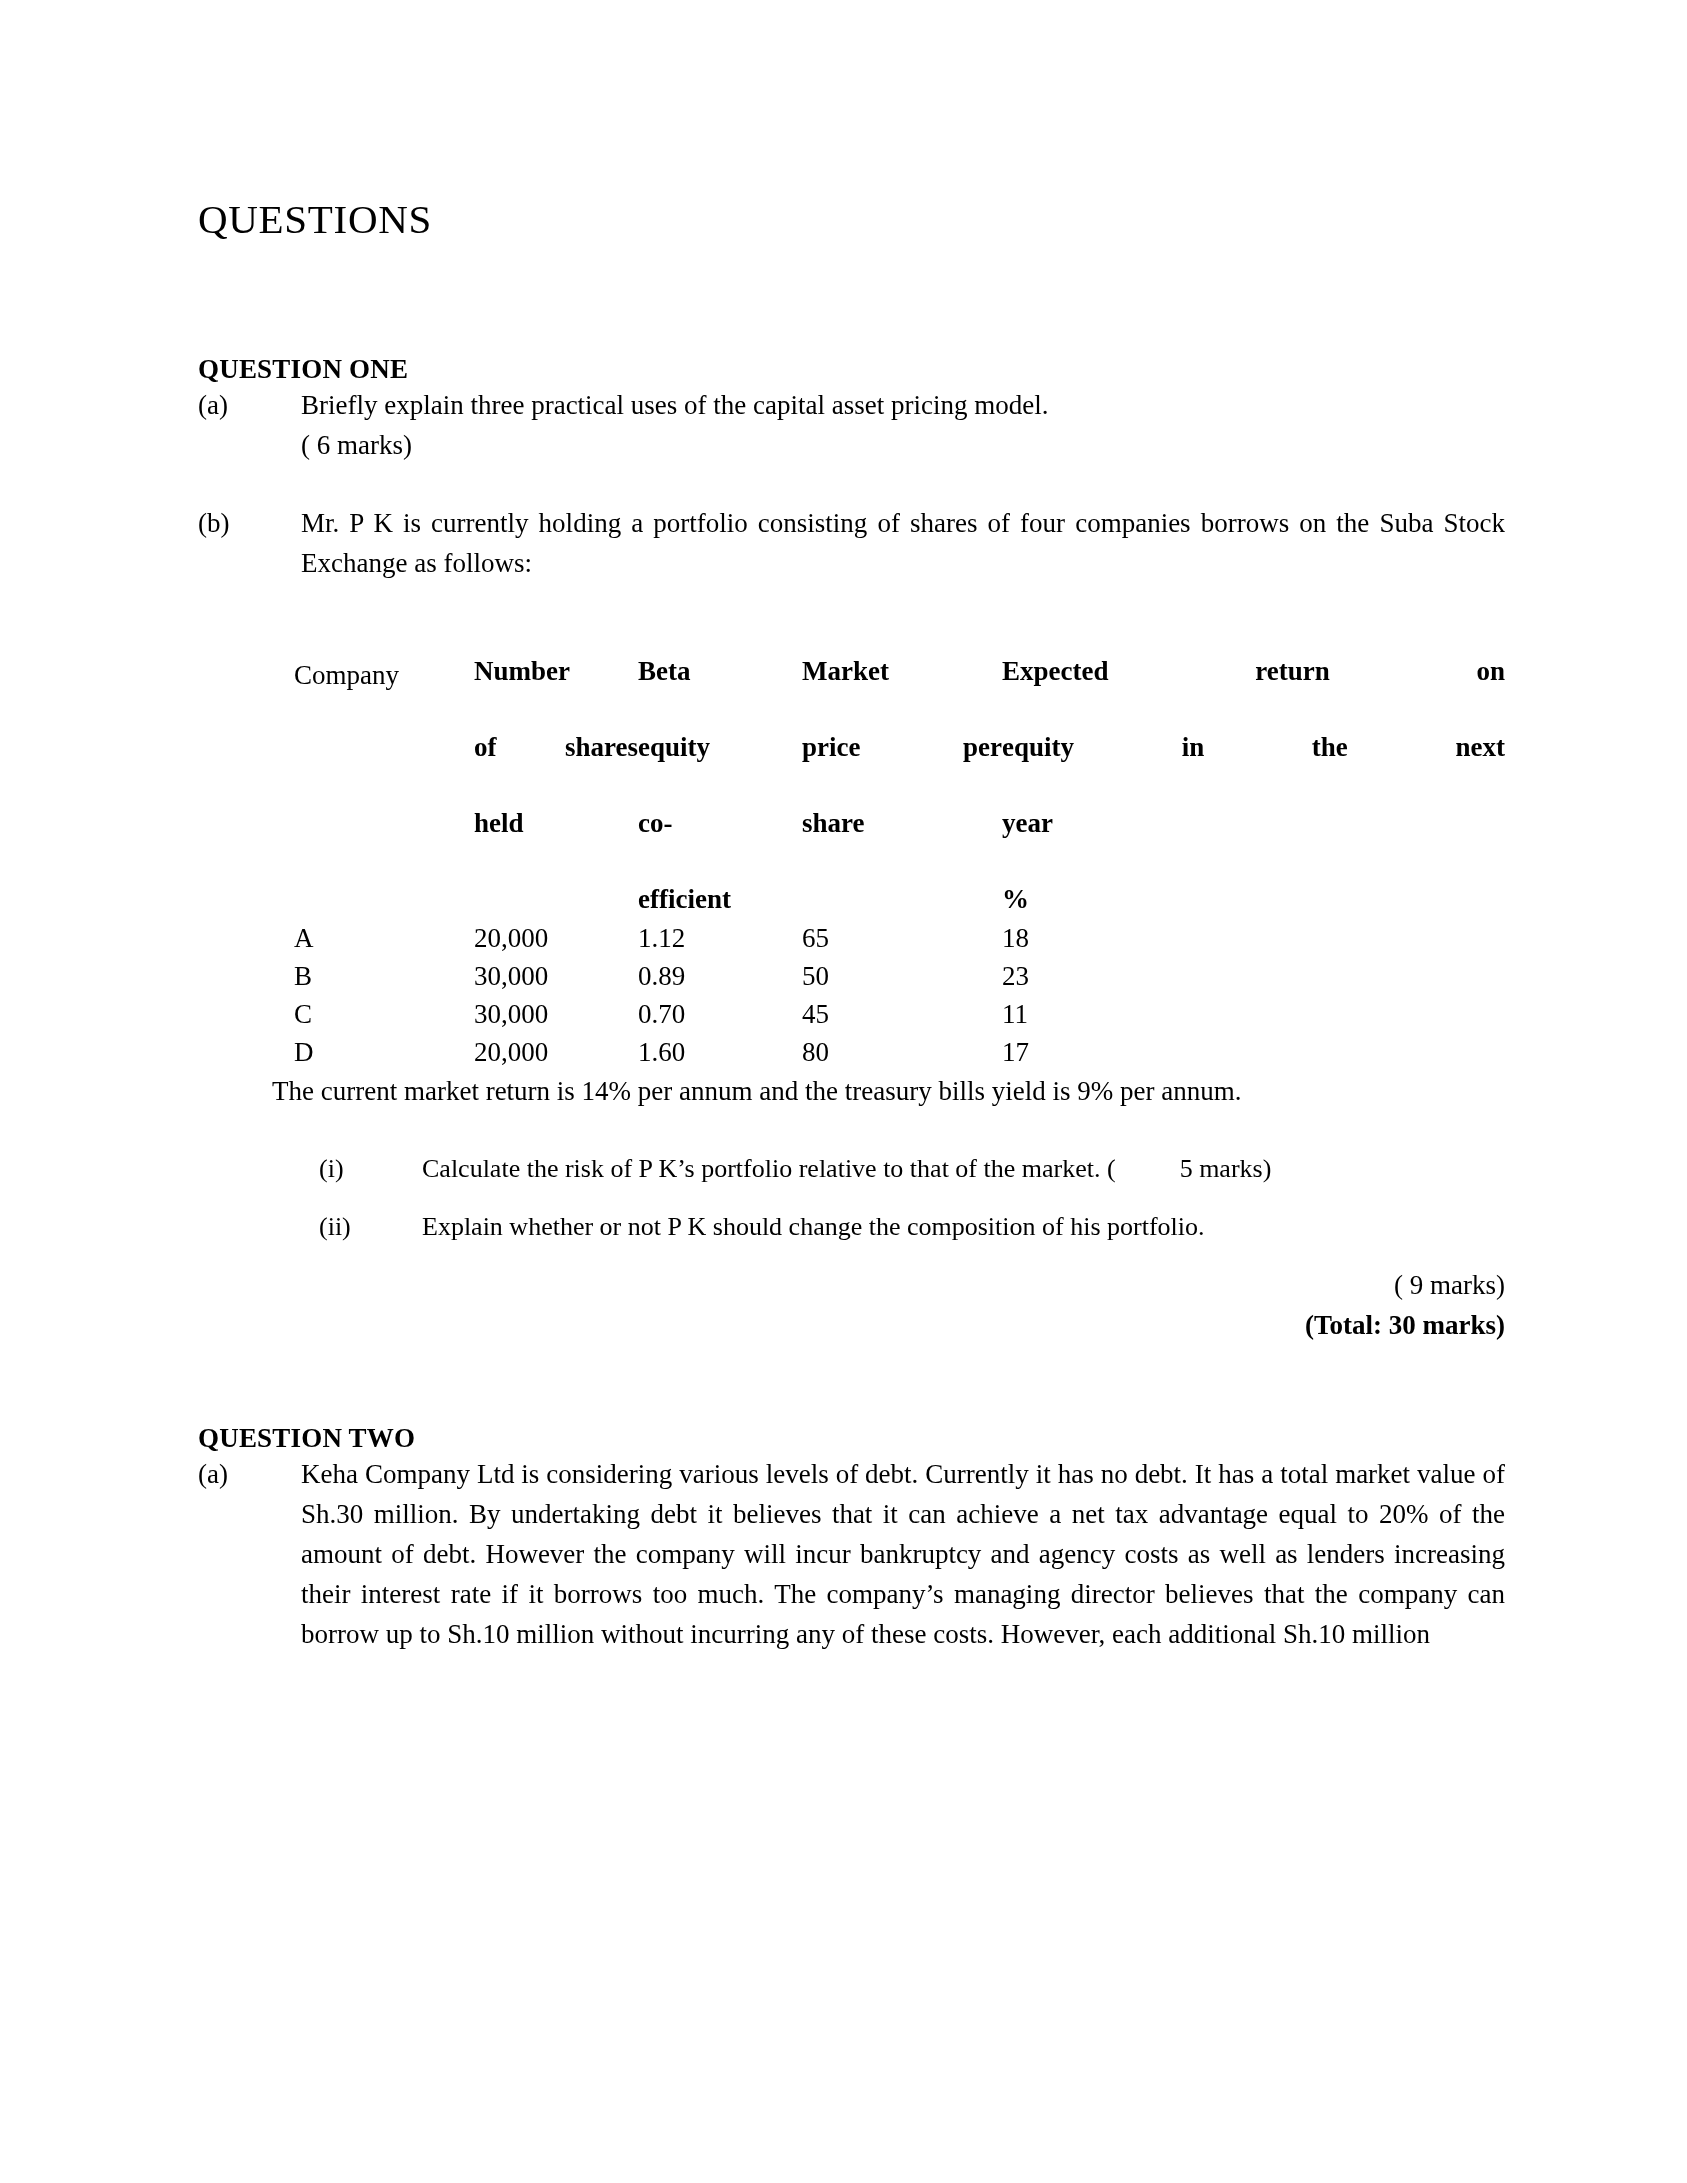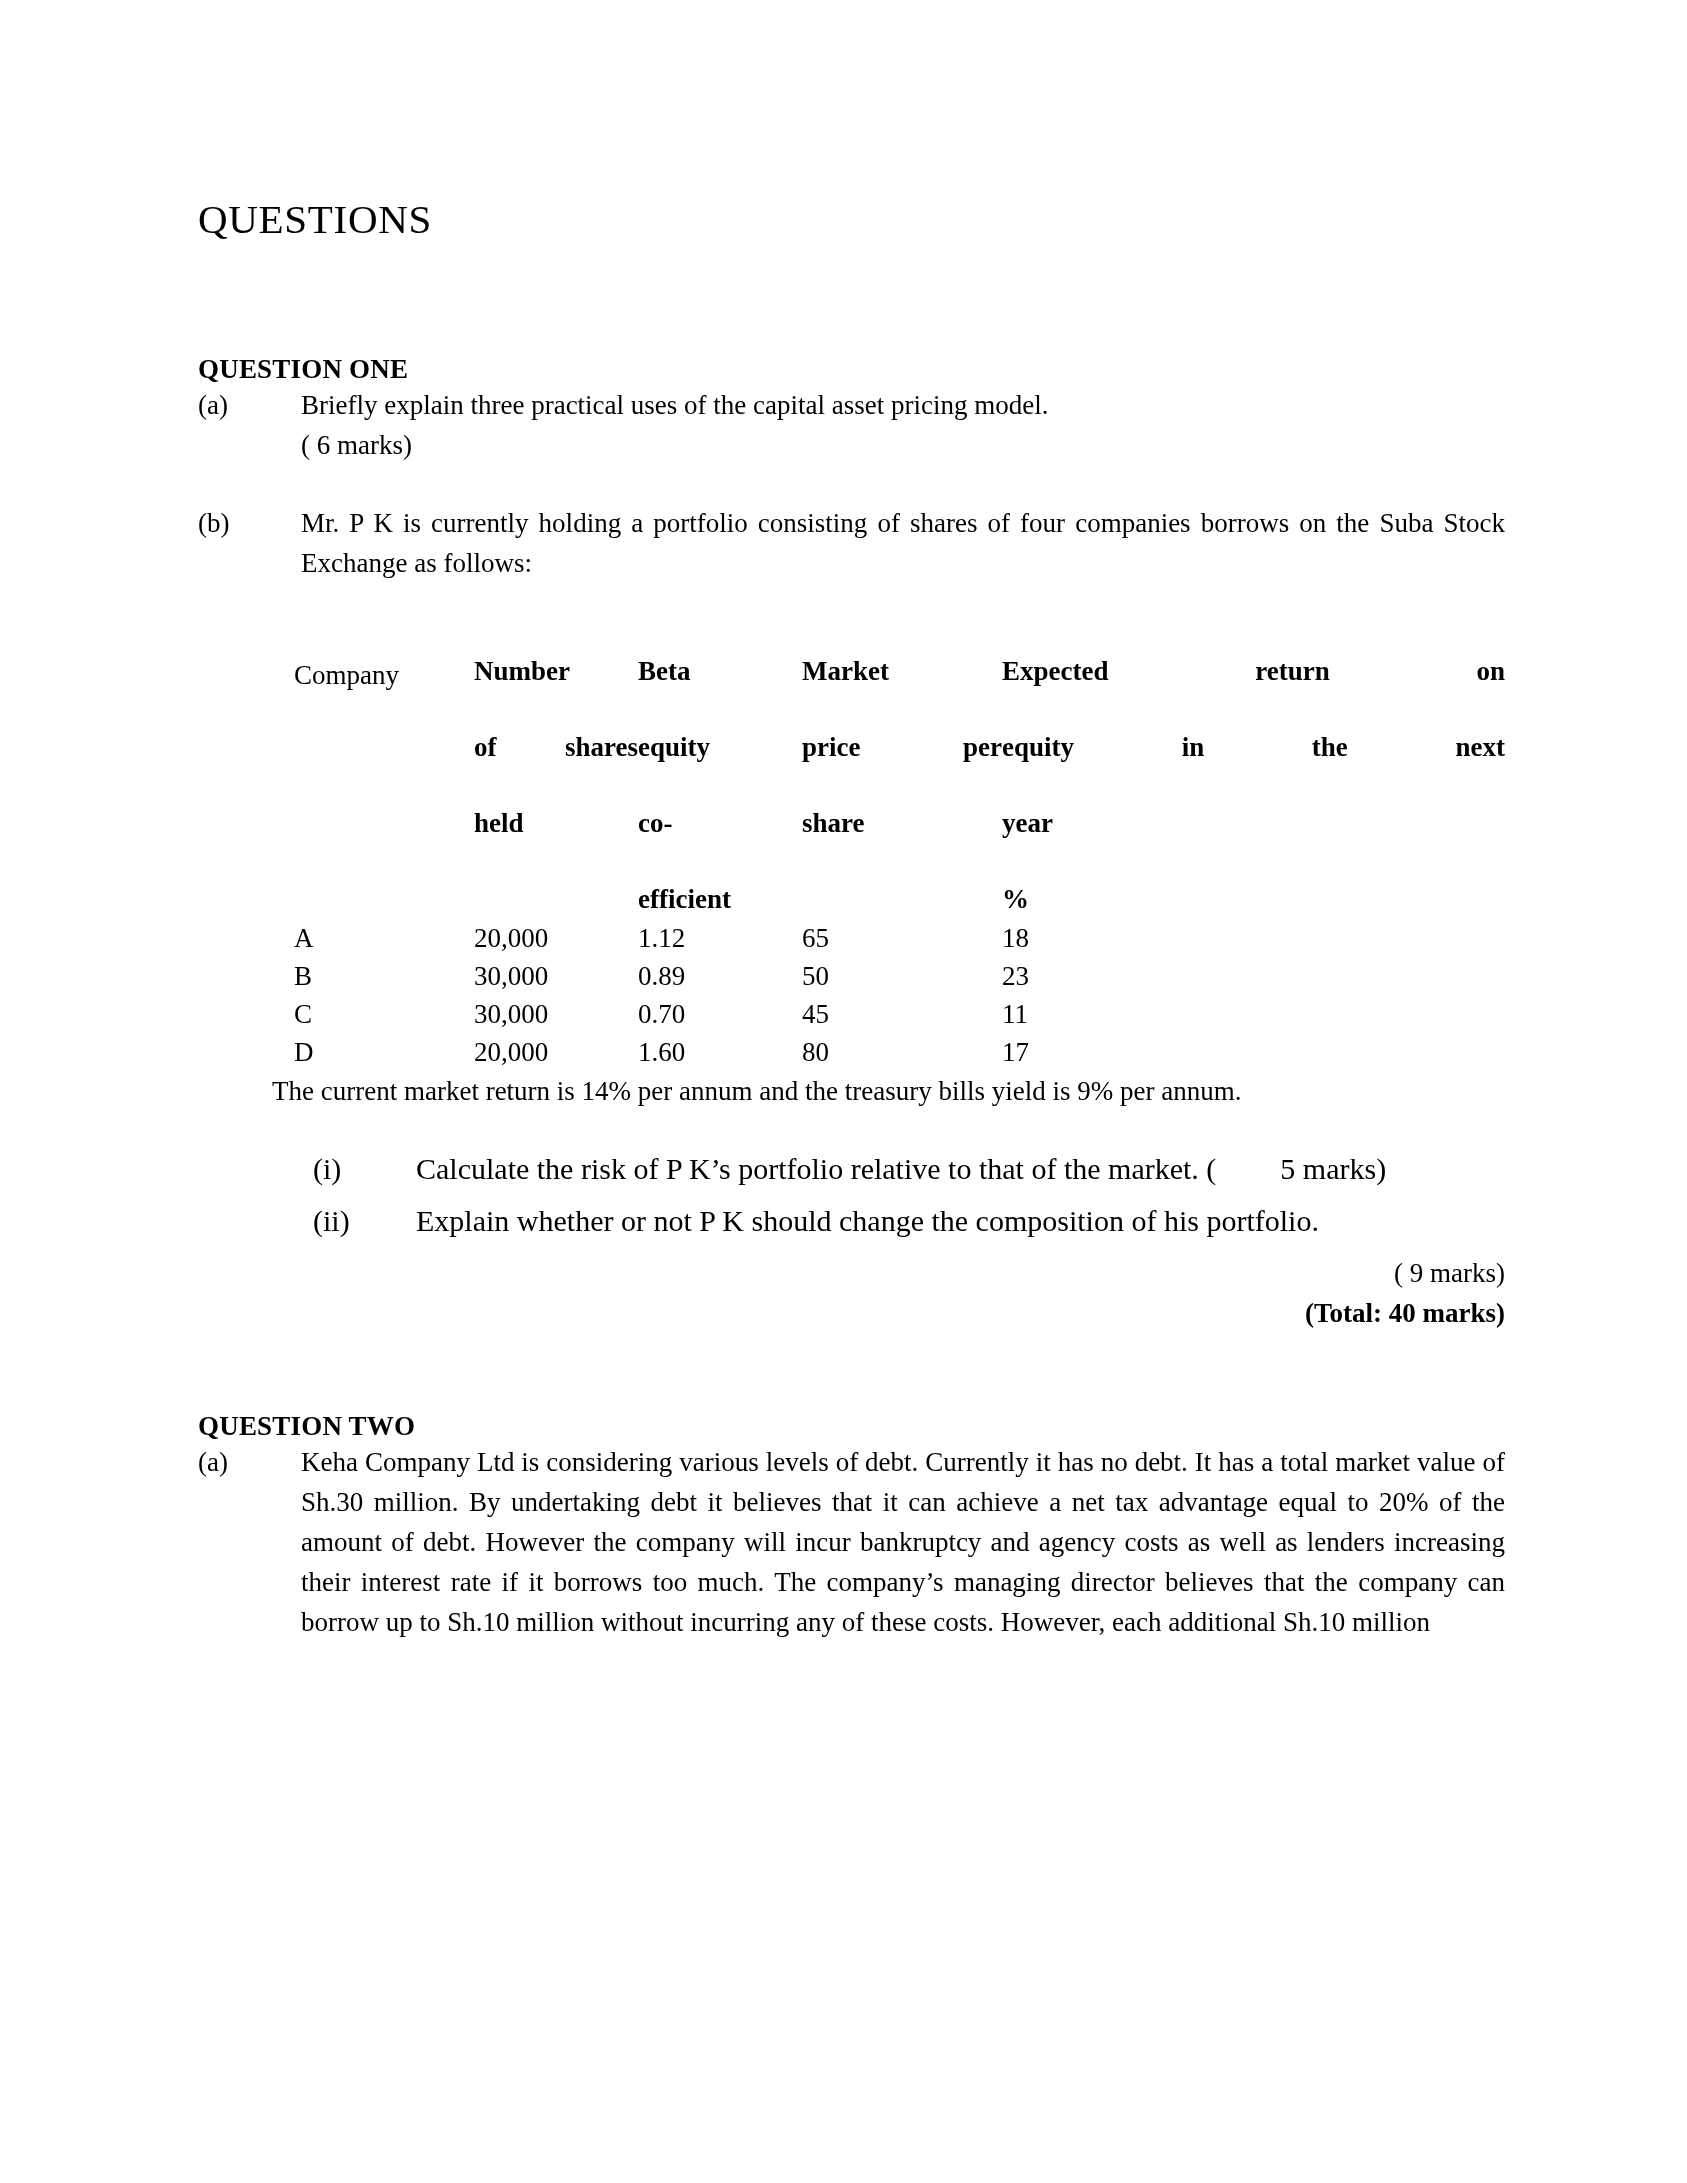--- a/index.html
+++ b/index.html
@@ -70,23 +70,23 @@
   .item .marker {
     position: absolute;
     left: 0;
     top: 0;
   }
   .item-body { display: block; }
   .item-sub { display: block; text-align: left; }
 
   
   .roman {
-    font-size: 30px;
-    line-height: 40px;
-    margin: 12px;
+    font-size: 26px;
+    line-height: 40px;
+    margin: 18px;
     text-align: justify;
     text-indent: 103px;
   }
   .roman .rn {
     display: inline-block;
     width: 103px;
     text-indent: 0;
   }
   .roman .gap-tab {
     display: inline-block;
@@ -238,21 +238,21 @@
       <span class="rn">(i)</span><span>Calculate the risk of P K’s portfolio relative to that of the market. (</span><span class="gap-tab"></span><span>5</span>
       <span>marks)</span>
     </p>
 
     <p class="roman">
       <span class="rn">(ii)</span><span>Explain whether or not P K should change the composition of his portfolio.</span>
     </p>
 
     <p class="right-line">(  9 marks)</p>
 
-    <p class="right-line bold">(Total: 40 marks)</p>
+    <p class="right-line bold">(Total: 30 marks)</p>
 
     <h2 class="q-heading">QUESTION TWO</h2>
 
     <div class="item" style="margin-top:0;">
       <span class="marker">(a)</span>
       <span class="item-body">Keha Company Ltd is considering various levels of debt.  Currently it has no debt.  It has a total market value of Sh.30 million.  By undertaking debt it believes that it can achieve a net tax advantage equal to 20% of the amount of debt.  However the company will incur bankruptcy and agency costs as well as lenders increasing their interest rate if it borrows too much.  The company’s managing director believes that the company can borrow up to Sh.10 million without incurring any of these costs.  However, each additional Sh.10 million</span>
     </div>
 
   </div>
 </div>

